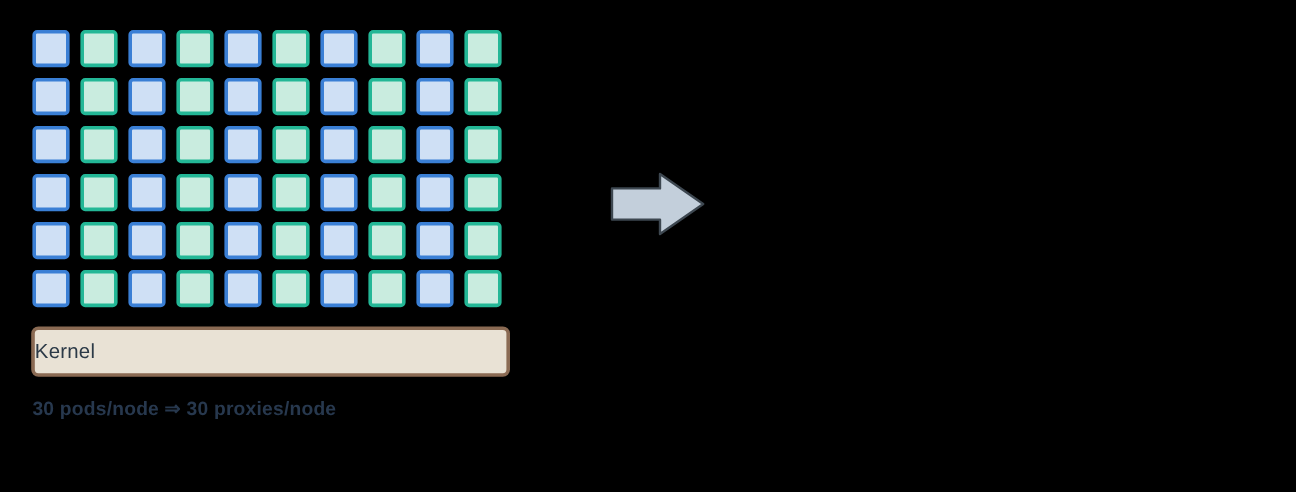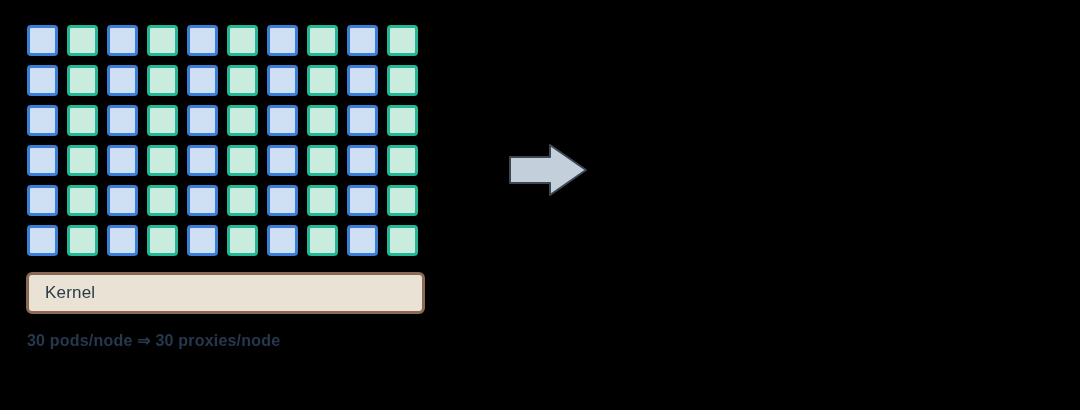--- a/index.html
+++ b/index.html
@@ -72,21 +72,20 @@
     display: flex;
     align-items: center;
     box-shadow: 2px 3px 0 rgba(0,0,0,0.5);
   }
 
   #kernel-sidecar { left: 26px;  top: 272px; width: 399px; }
 
   .kernel-label {
     font-size: 17px;
     color: #2c3a47;
-    padding-left: 16px;
     letter-spacing: 0.2px;
     white-space: nowrap;
   }
 
   
   #caption-sidecar {
     position: absolute;
     left: 27px;
     top: 331px;
     font-size: 16px;

